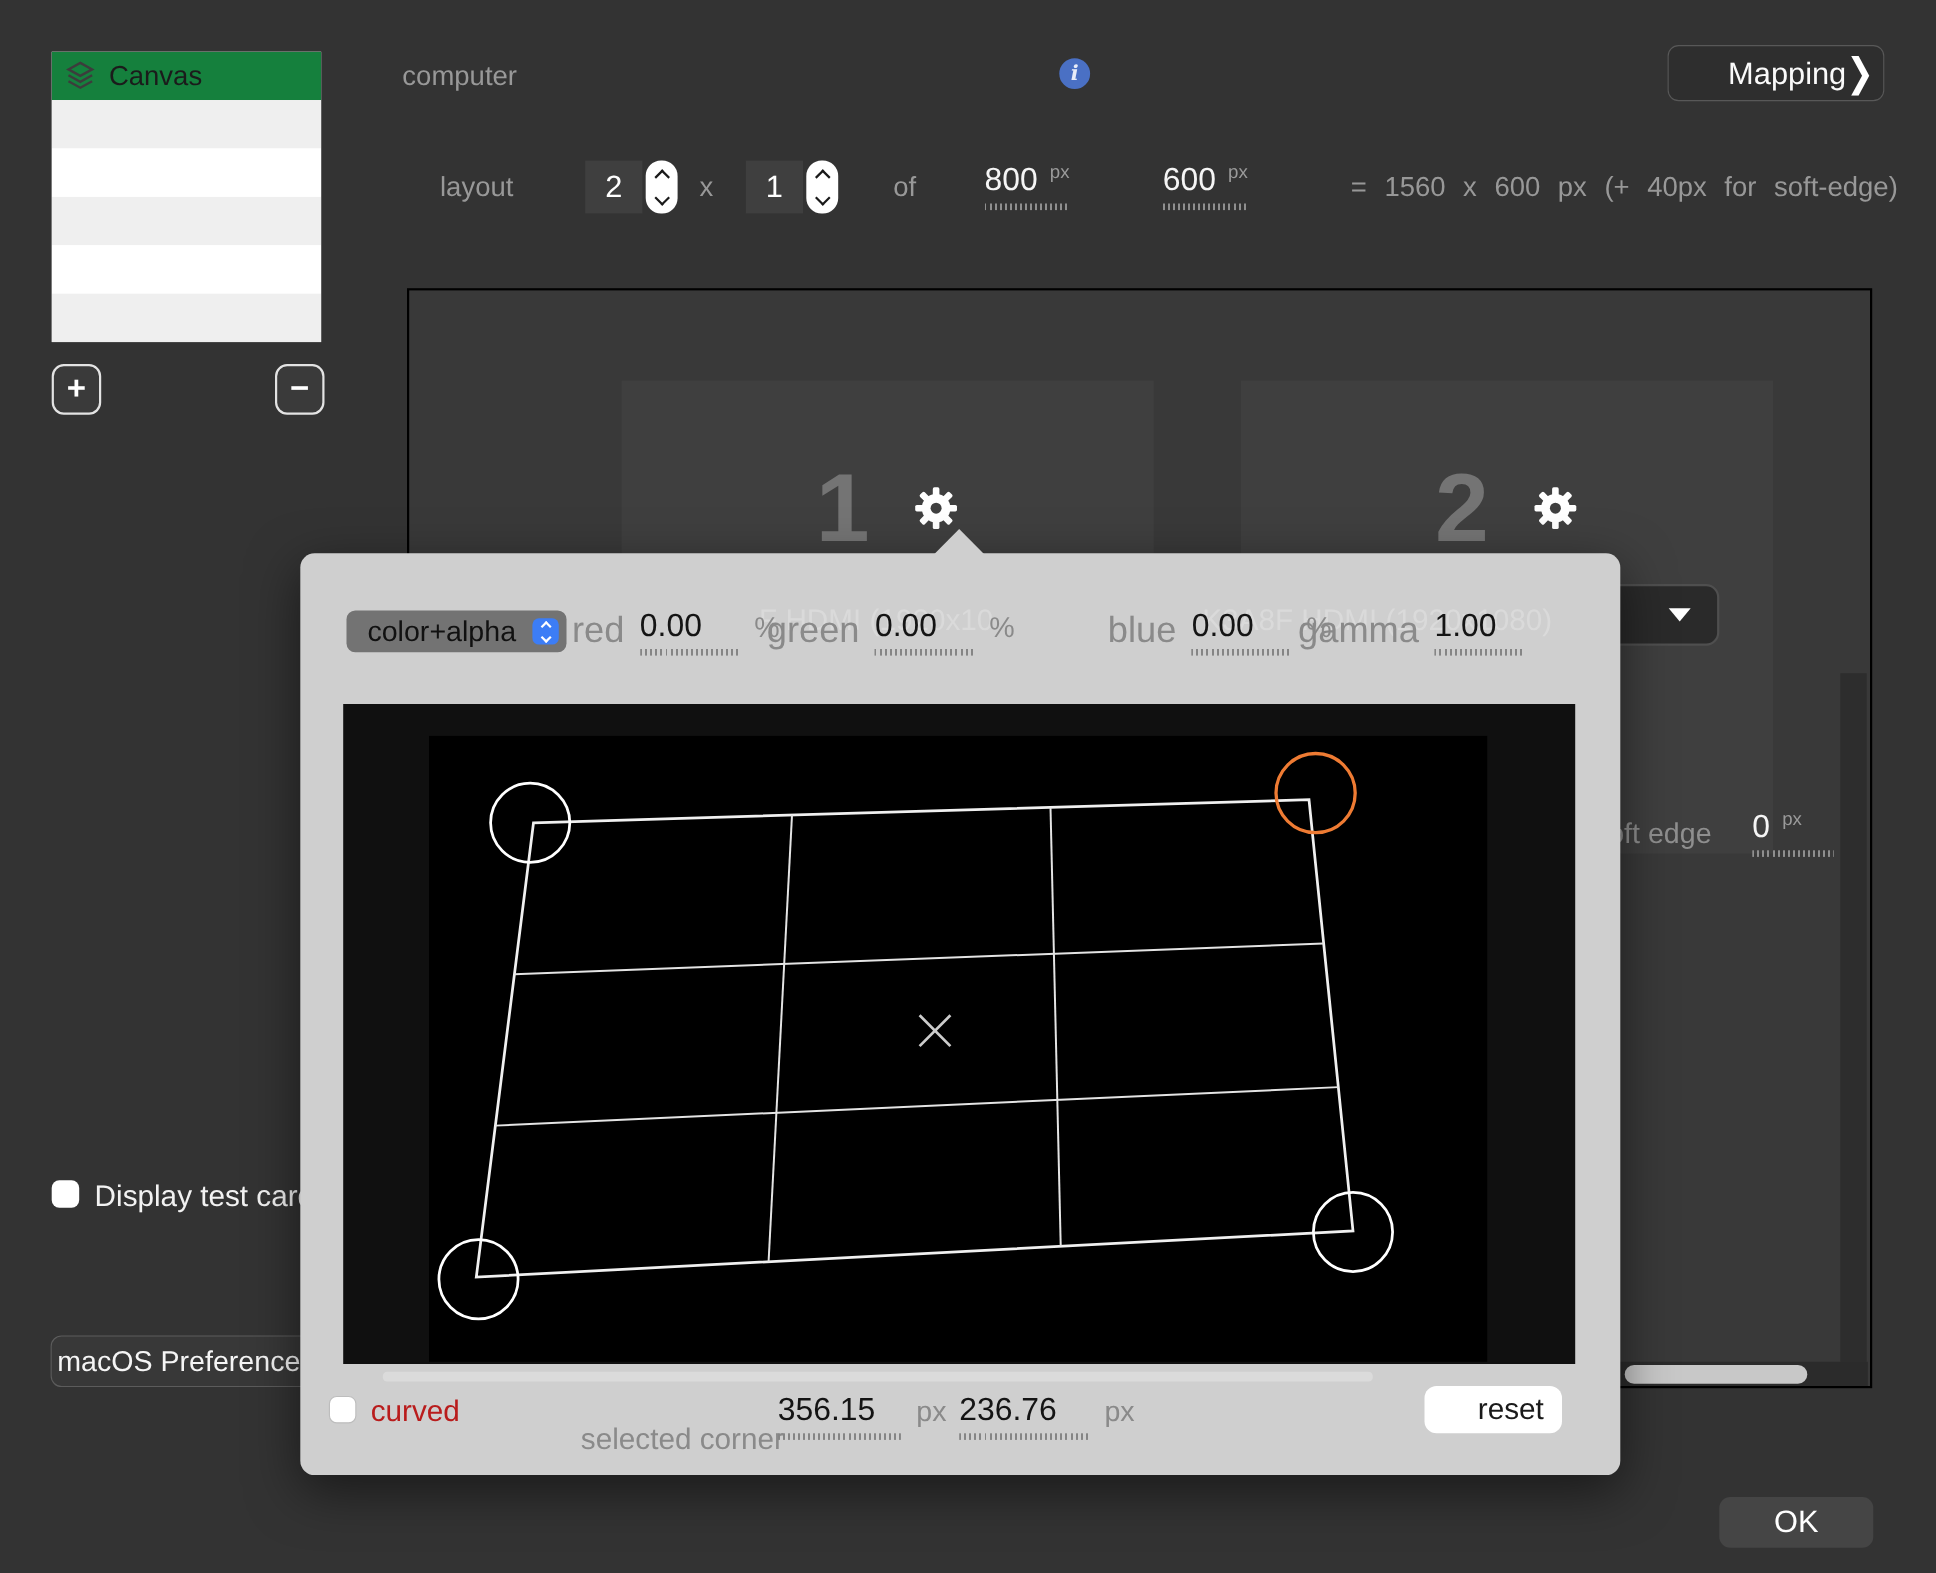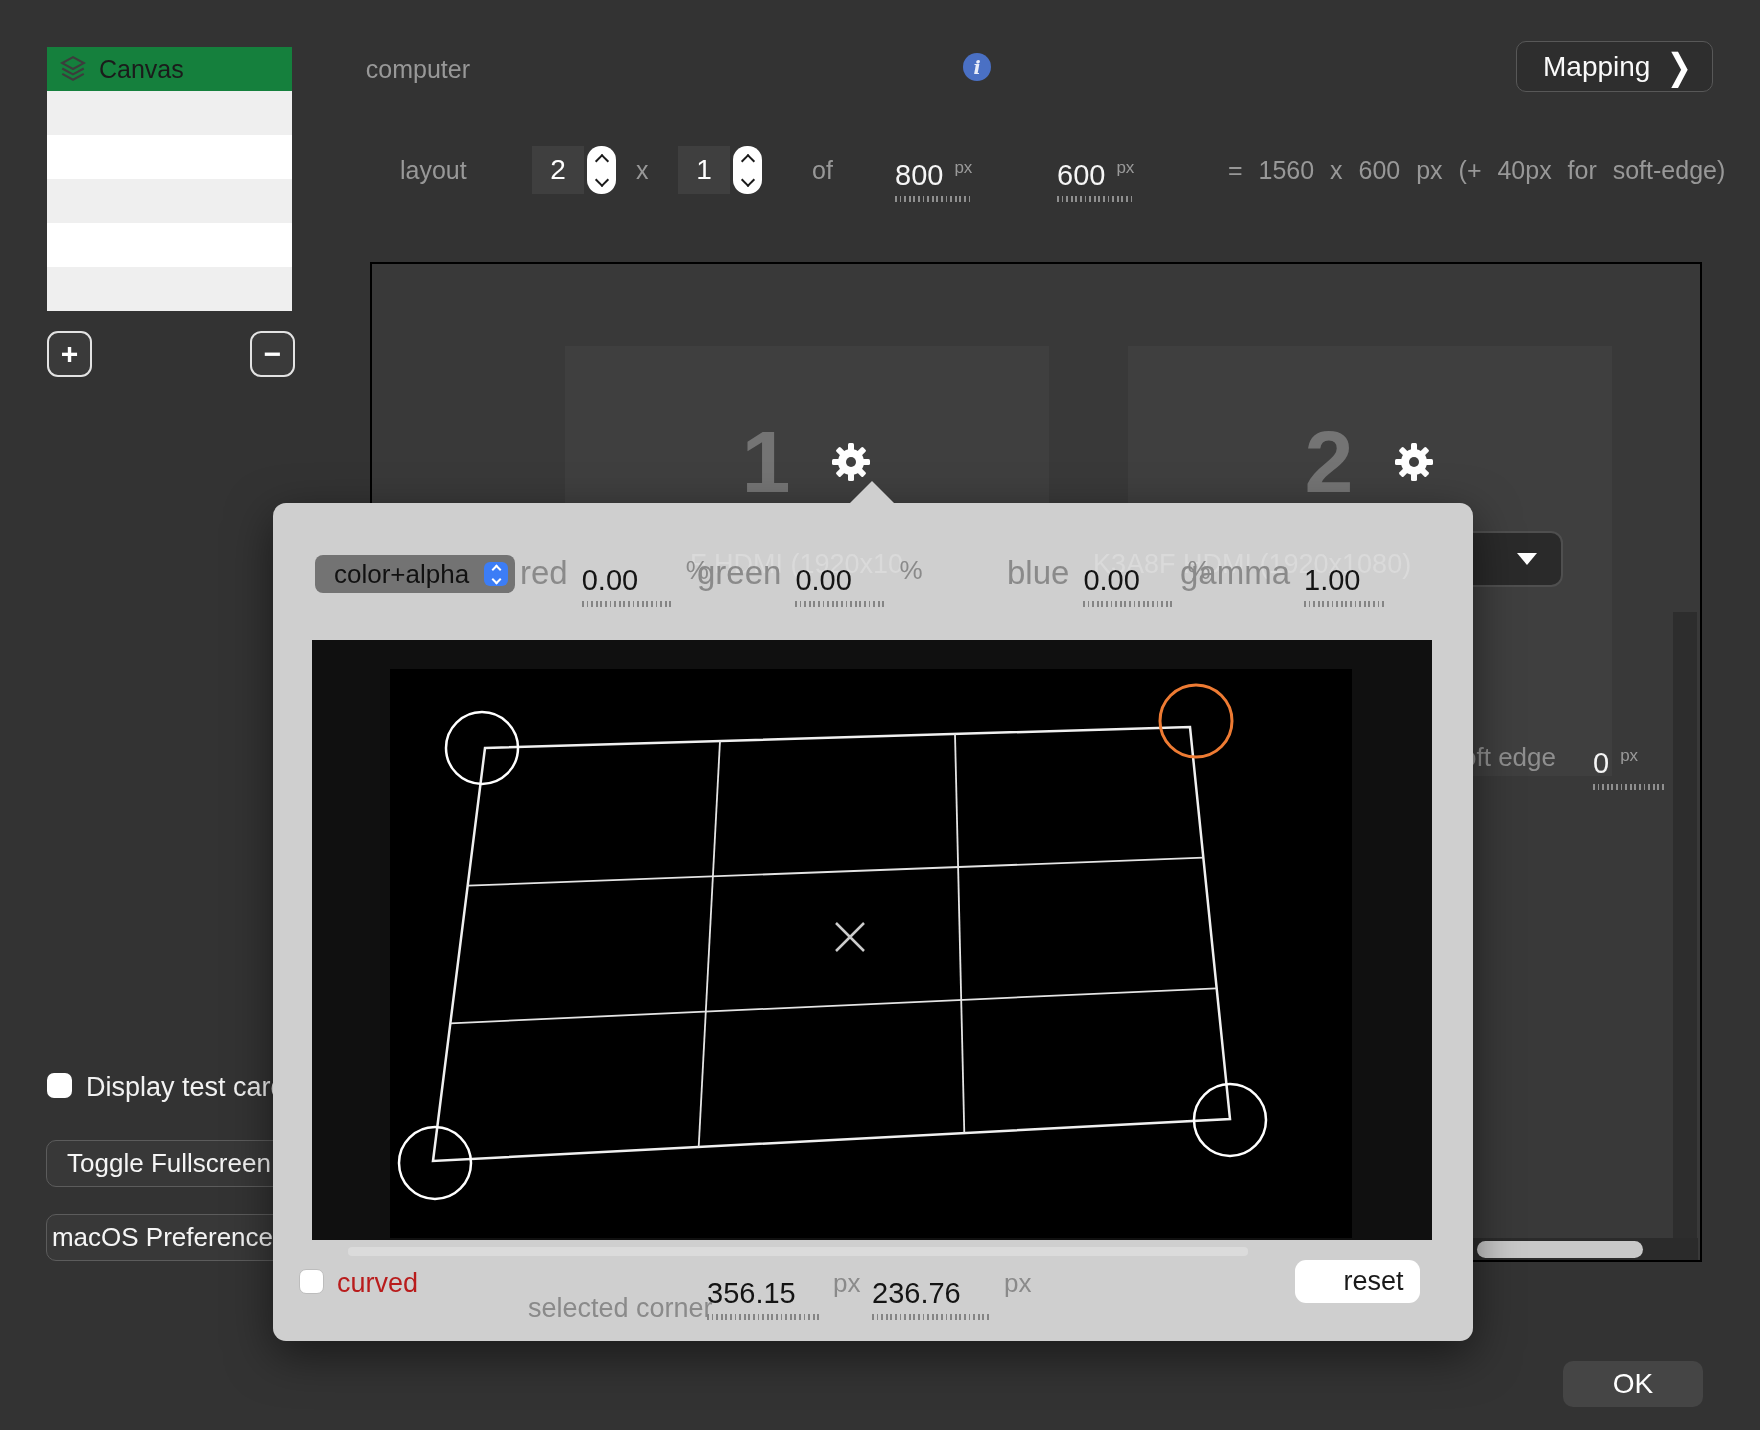--- a/index.html
+++ b/index.html
@@ -18,35 +18,35 @@
   .sqbtn{width:45px;height:46px;border:2.5px solid #e3e3e3;border-radius:11px;background:#3a3a3a;
          color:#fff;font-size:30px;font-weight:bold;display:flex;align-items:center;justify-content:center;line-height:1;}
 
   
   .glabel{color:#989898;font-size:25px;}
   .darkselect{background:#262626;border:1.5px solid #5d5d5d;border-radius:9px;color:#f2f2f2;
               display:flex;align-items:center;}
   .tri{width:0;height:0;border-left:10px solid transparent;border-right:10px solid transparent;border-top:12px solid #f2f2f2;}
   .mapbtn{left:1516px;top:41px;width:197px;height:51px;background:#2e2e2e;border:1.5px solid #585858;border-radius:10px;
           display:flex;align-items:center;justify-content:space-between;padding:0 20px 0 26px;}
-  .mapbtn .lbl{color:#fafafa;font-size:28px;}
+  .mapbtn .lbl{color:#fafafa;font-size:28px;margin-left:28px;}
   .chevron{color:#fff;font-size:30px;font-weight:bold;transform:scaleY(1.2);}
   .infoicon{left:963px;top:53px;width:28px;height:28px;border-radius:50%;background:#4a70c4;color:#e8ecf8;
             display:flex;align-items:center;justify-content:center;font-family:"DejaVu Serif",serif;
             font-style:italic;font-weight:bold;font-size:19px;}
 
   
   .numbox{background:#3f3f3f;color:#fff;font-size:28px;display:flex;align-items:center;justify-content:center;}
   .stepper{width:29px;height:48px;background:#fff;border-radius:14px;display:flex;flex-direction:column;
            align-items:center;justify-content:center;gap:9px;}
   .chev{width:10px;height:10px;border-left:2.5px solid #1a1a1a;border-top:2.5px solid #1a1a1a;}
   .chev.up{transform:rotate(45deg);margin-top:2px;}
   .chev.down{transform:rotate(225deg);margin-bottom:2px;}
   .numfield{display:inline-flex;flex-direction:column;}
-  .numrow{display:flex;align-items:flex-start;gap:11px;margin-top:11px;}
+  .numrow{display:flex;align-items:flex-start;gap:11px;}
   .numrow .value{font-size:29px;color:#f5f5f5;line-height:1;}
   .numrow .sup{font-size:17px;color:#9a9a9a;line-height:1;margin-top:-2px;}
   .ticks{margin-top:6px;height:6px;background:repeating-linear-gradient(90deg,#8f8f8f 0 1.8px,transparent 1.8px 4.6px);}
 
   
   .stage{left:370px;top:262px;width:1332px;height:1000px;background:#393939;border:2px solid #000;}
   .panel{background:#3f3f3f;position:absolute;top:82px;height:430px;width:484px;}
   .pnlrow{position:absolute;top:72px;left:0;width:100%;display:flex;align-items:center;justify-content:center;gap:40px;}
   .pnum{font-size:88px;font-weight:bold;color:#747474;line-height:1;}
   .vsb{left:1673px;top:612px;width:24px;height:626px;background:#2d2d2d;}
@@ -208,21 +208,20 @@
       </span>
     <span class="ticks" style="width:74px;"></span>
   </div>
 
   <div class="abs vsb"></div>
   <div class="abs hsbtrack"></div>
   <div class="abs hsbthumb"></div>
 
   <div class="abs checkbox" style="left:47px;top:1073px;"></div>
   <div class="abs whitetext" style="left:86px;top:1072px;">Display test card</div>
-  <div class="abs dbtn" style="left:46px;top:1140px;">Toggle Fullscreen</div>
   <div class="abs dbtn" style="left:46px;top:1214px;">macOS Preferences</div>
 
   <div class="abs poparrow"></div>
   <div class="abs popover">
 
     <div class="abs ghost" style="left:417px;top:46px;">F HDMI (1920x10</div>
     <div class="abs ghost" style="left:820px;top:46px;">K3A8F HDMI (1920x1080)</div>
 
     <div class="abs modeselect">
       <span class="txt">color+alpha</span>

